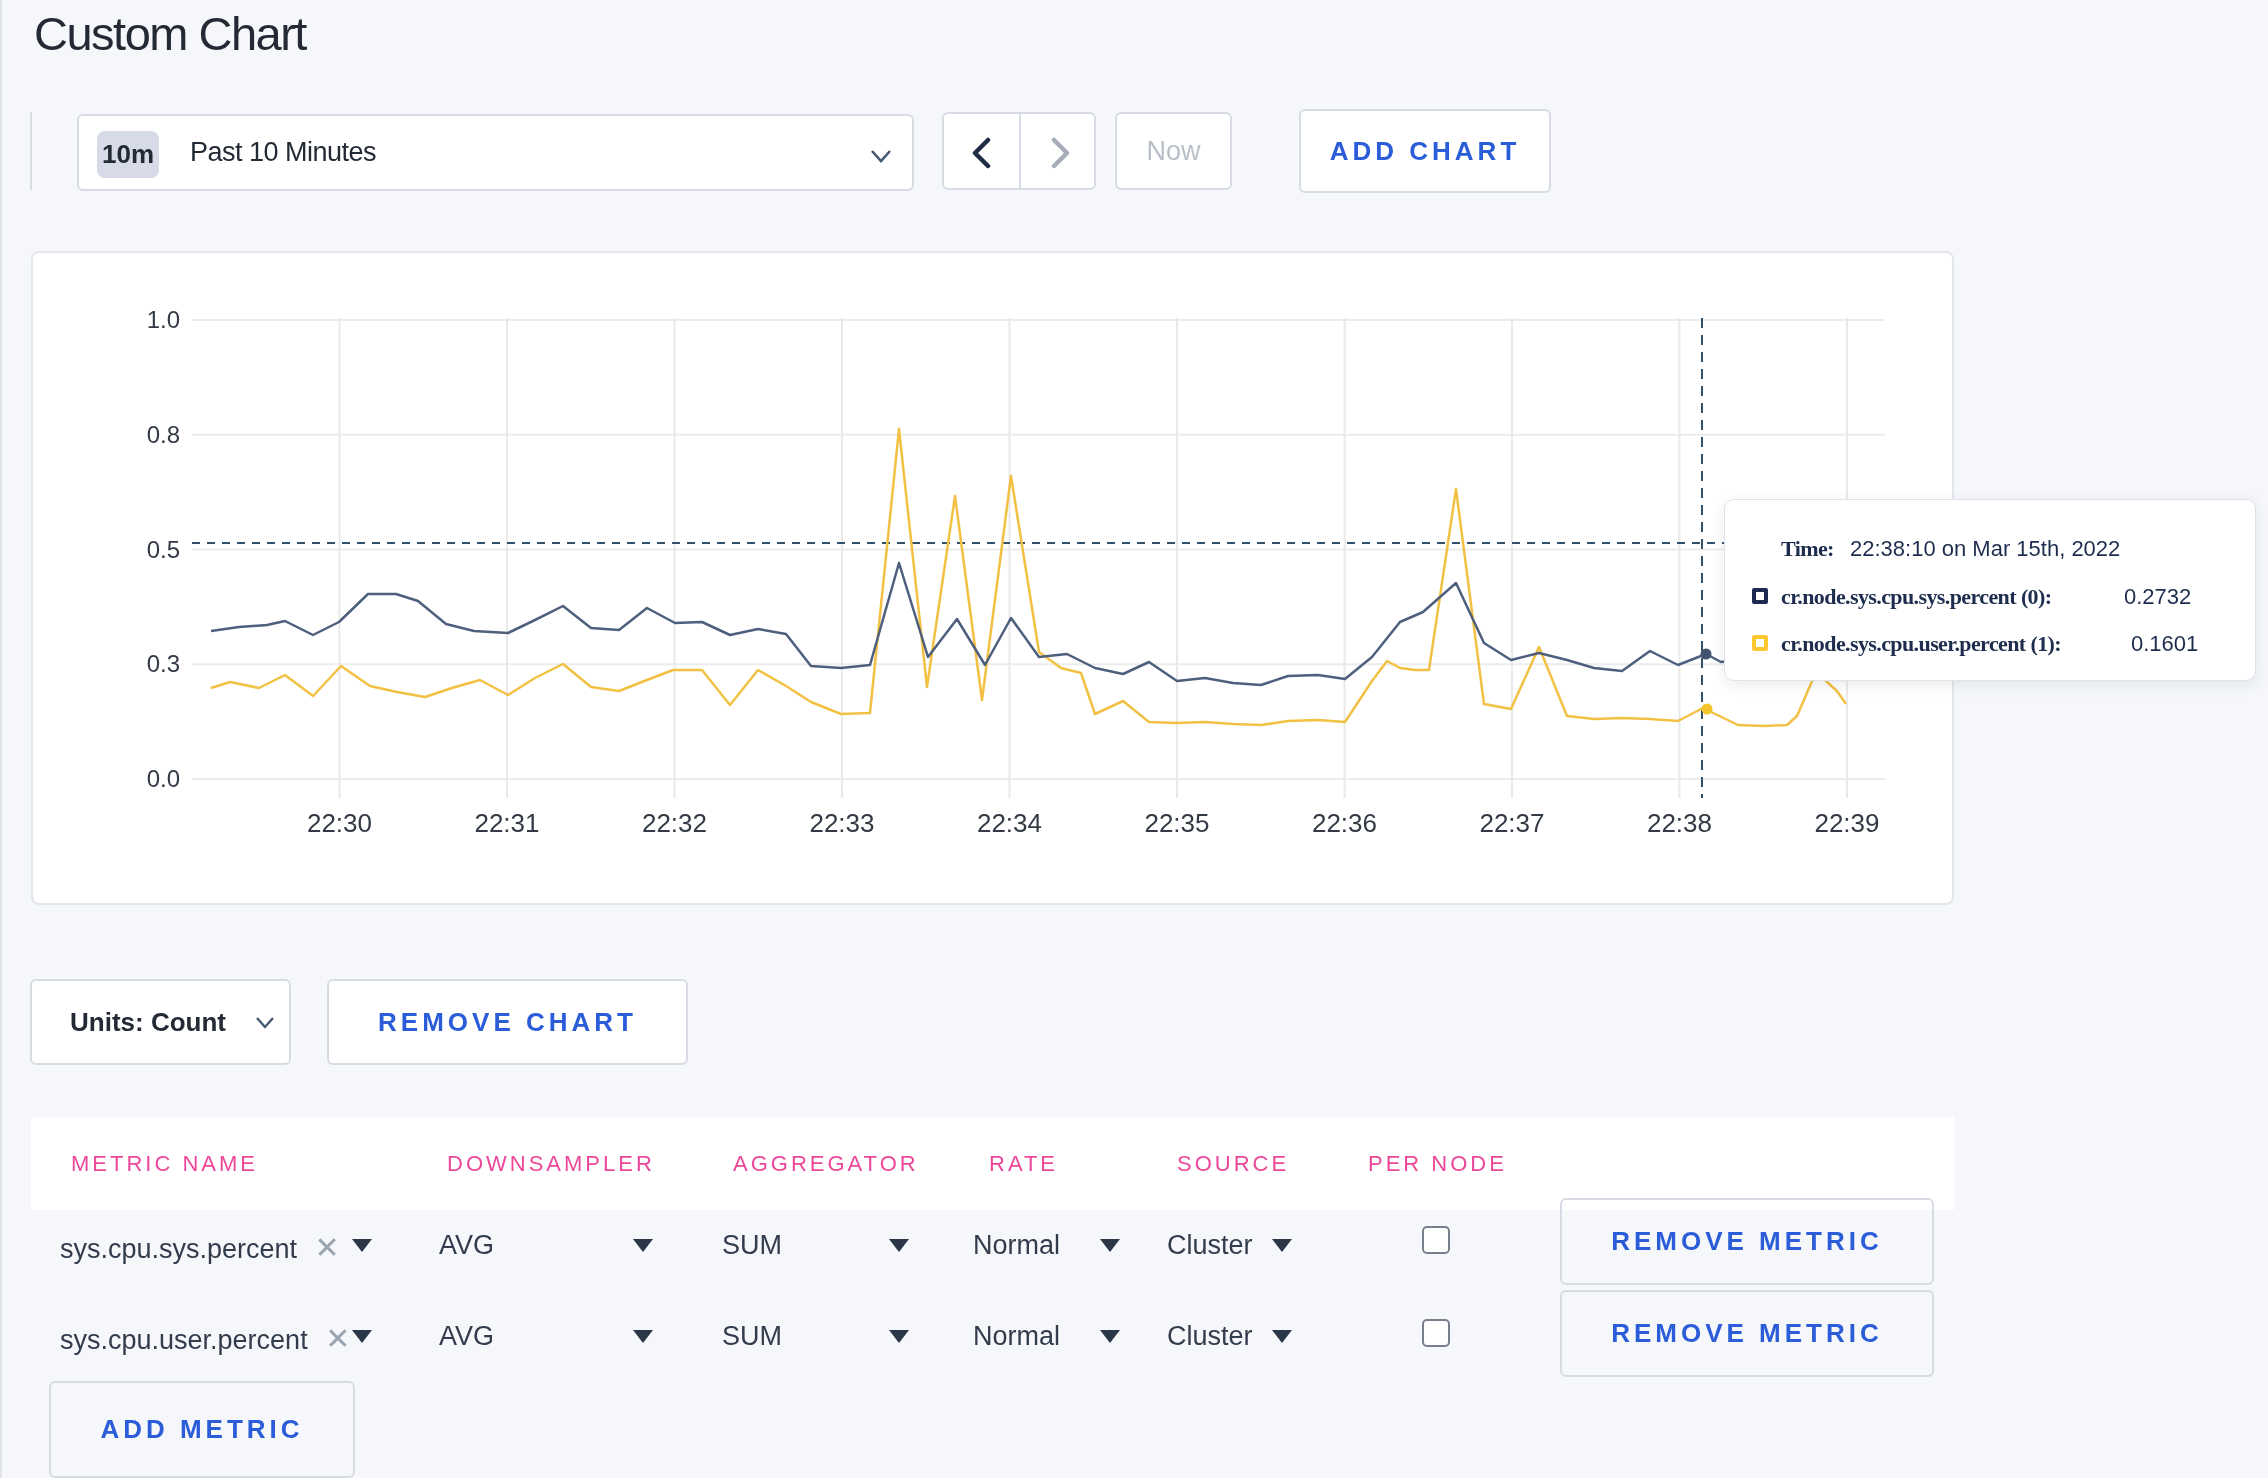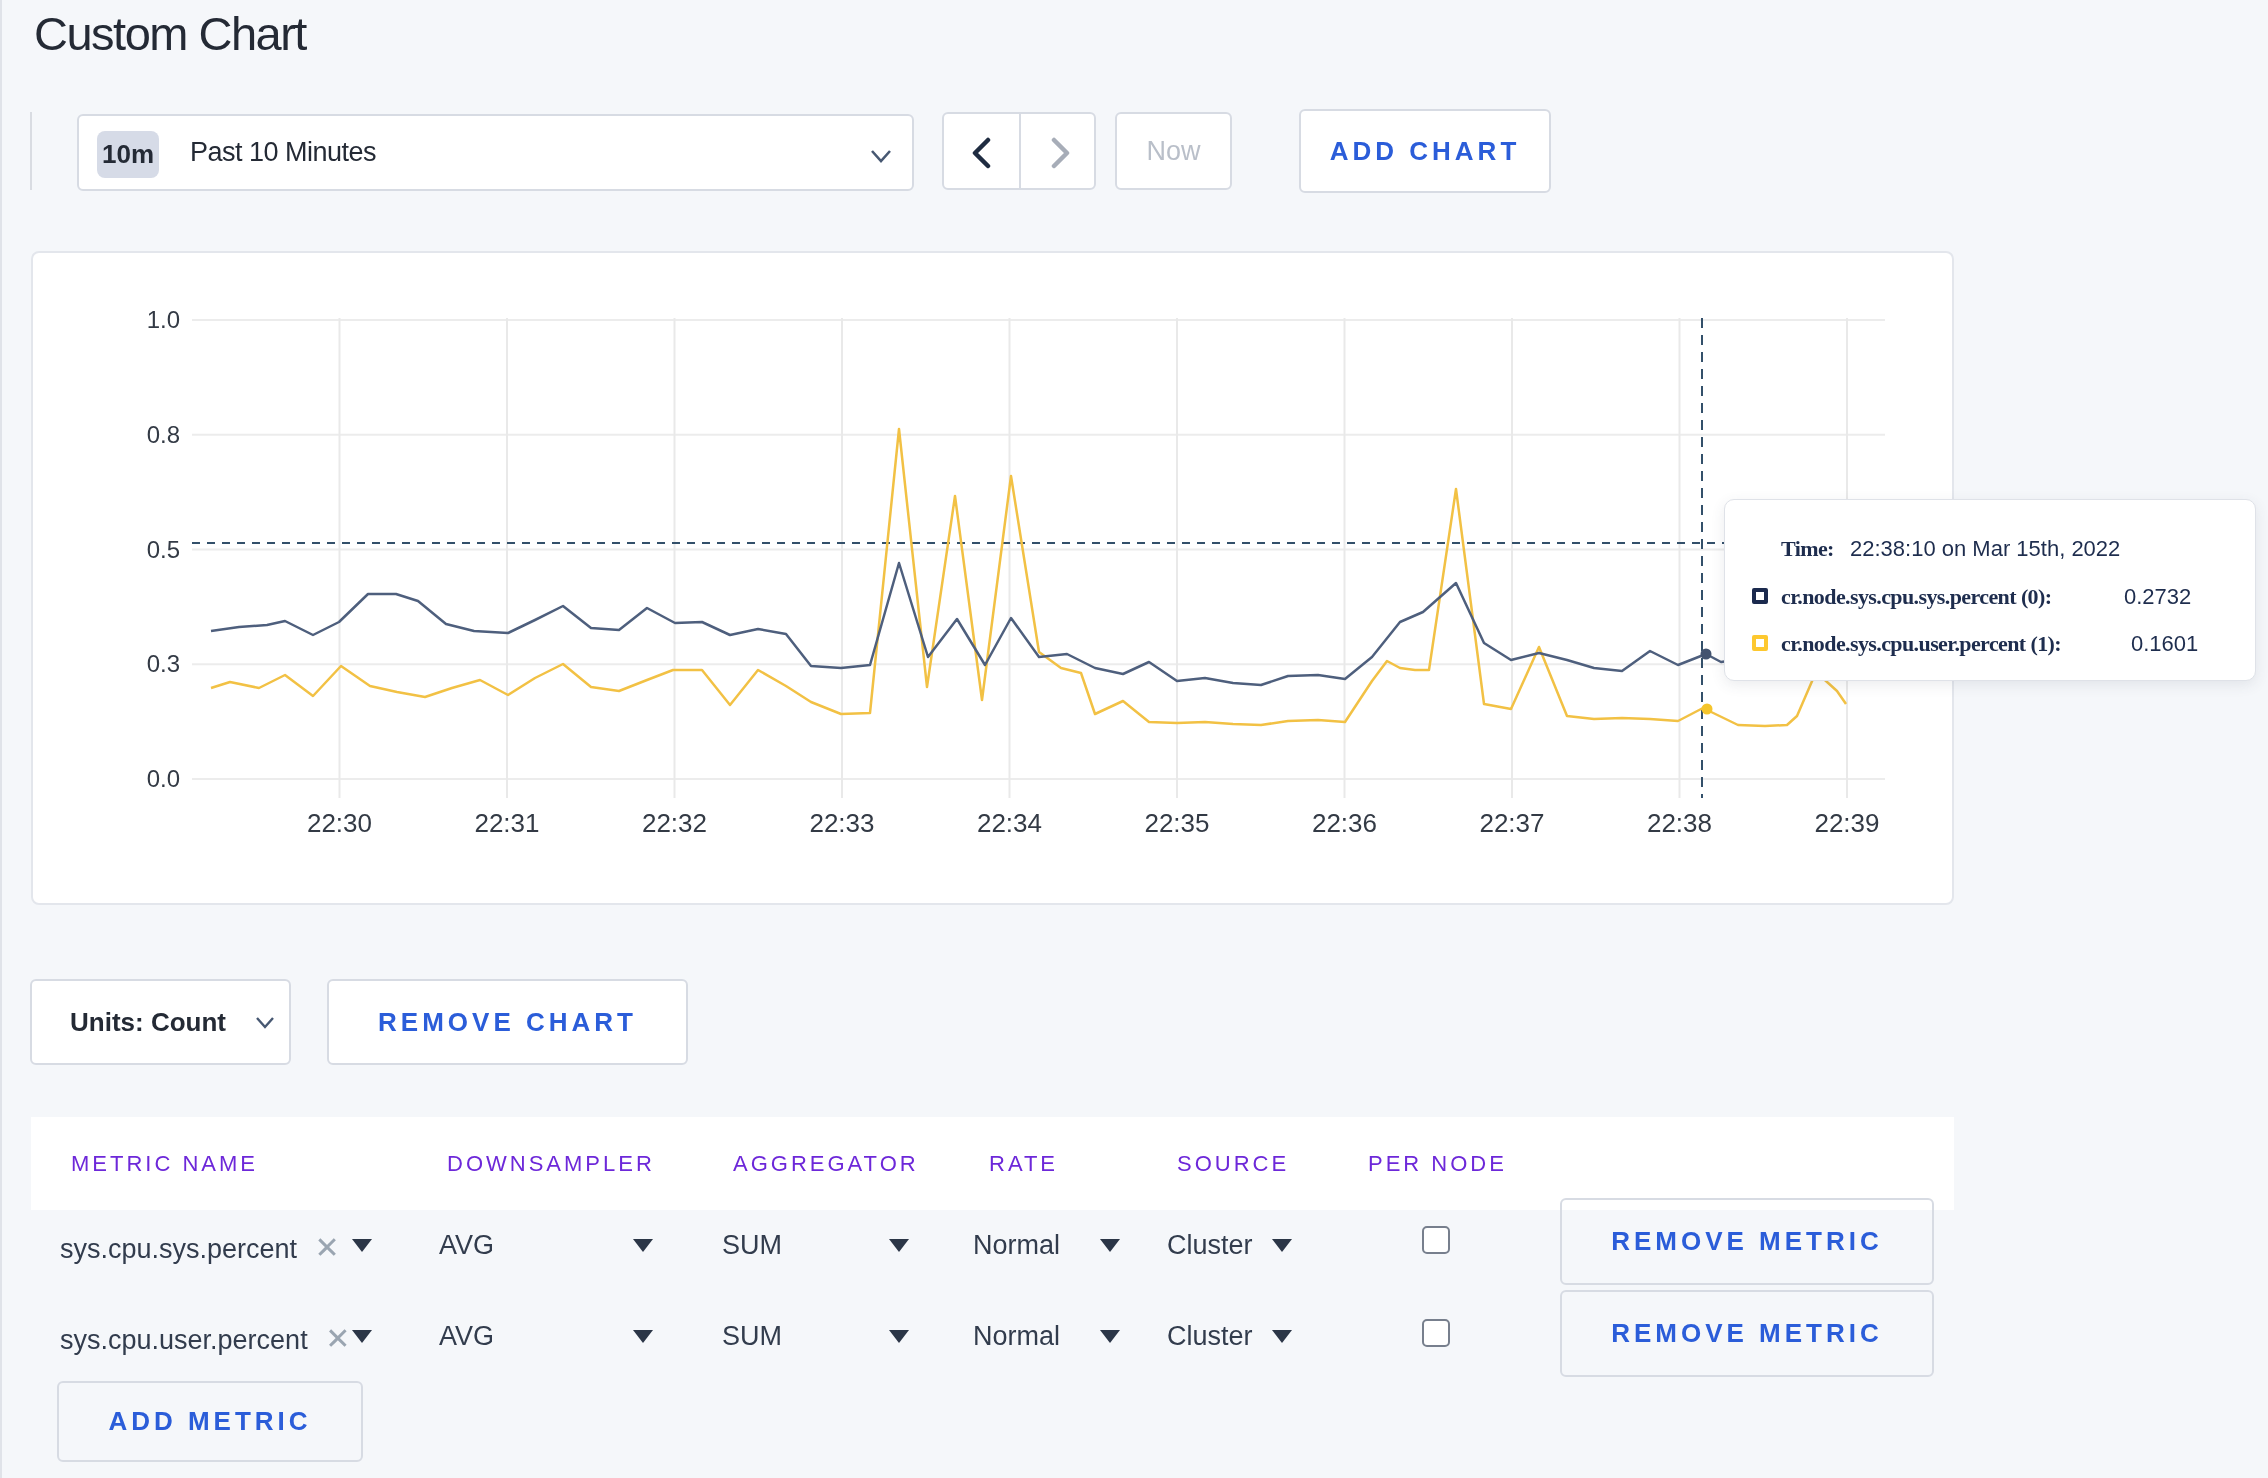--- a/index.html
+++ b/index.html
@@ -17,27 +17,27 @@
 #nowbtn { left:1115px; top:112px; width:117px; height:78px; color:#b9bfc9; font-size:27px; }
 #addchart { left:1299px; top:109px; width:252px; height:84px; }
 #panel { left:31px; top:251px; width:1923px; height:654px; background:#fff; border:2px solid #e3e6ec; border-radius:8px; }
 #tooltip { left:1724px; top:499px; width:532px; height:182px; background:#fff; border:1px solid #dfe2e8; border-radius:10px; box-shadow:0 4px 14px rgba(60,70,90,0.10); z-index:5; }
 .tt { position:absolute; font-size:22px; color:#1e2d4e; white-space:nowrap; }
 .ttb { font-weight:bold; letter-spacing:-0.6px;font-family:Liberation Serif, serif; }
 .sq { position:absolute; width:16px; height:16px; border:4px solid #1b2a4e; background:#fff; border-radius:2px; }
 #unitsbtn { left:30px; top:979px; width:261px; height:86px; justify-content:flex-start; }
 #removechart { left:327px; top:979px; width:361px; height:86px; }
 #thead { left:31px; top:1117px; width:1923px; height:93px; background:#fff; }
-.th { position:absolute; top:0; height:93px; display:flex; align-items:center; font-size:22px; letter-spacing:3px; color:#6d28d9; font-weight:500; }
+.th { position:absolute; top:0; height:93px; display:flex; align-items:center; font-size:22px; letter-spacing:3px; color:#ec4899; font-weight:500; }
 .cell { position:absolute; font-size:27px; color:#323c4d; white-space:nowrap; }
 .x { color:#9aa5b1; font-size:30px; margin-left:10px; }
 .caret { position:absolute; width:0; height:0; border-left:10px solid transparent; border-right:10px solid transparent; border-top:13px solid #2b3647; }
 .chk { position:absolute; width:28px; height:28px; border:2px solid #777f8d; border-radius:5px; background:#fff; }
 .rmbtn { left:1560px; width:374px; height:87px; background:transparent; }
-#addmetric { left:49px; top:1381px; width:306px; height:81px; background:transparent;margin-left:8px; }
+#addmetric { left:49px; top:1381px; width:306px; height:97px; background:transparent; }
 svg#chart { position:absolute; left:0; top:0; z-index:2; }
 </style></head>
 <body>
 <div class="abs" id="leftrule"></div>
 <div class="abs" id="title">Custom Chart</div>
 <div class="abs" id="tooldiv"></div>
 
 <div class="btn" id="dropdown">
   <div id="badge">10m</div>
   <div id="ddtext">Past 10 Minutes</div>

